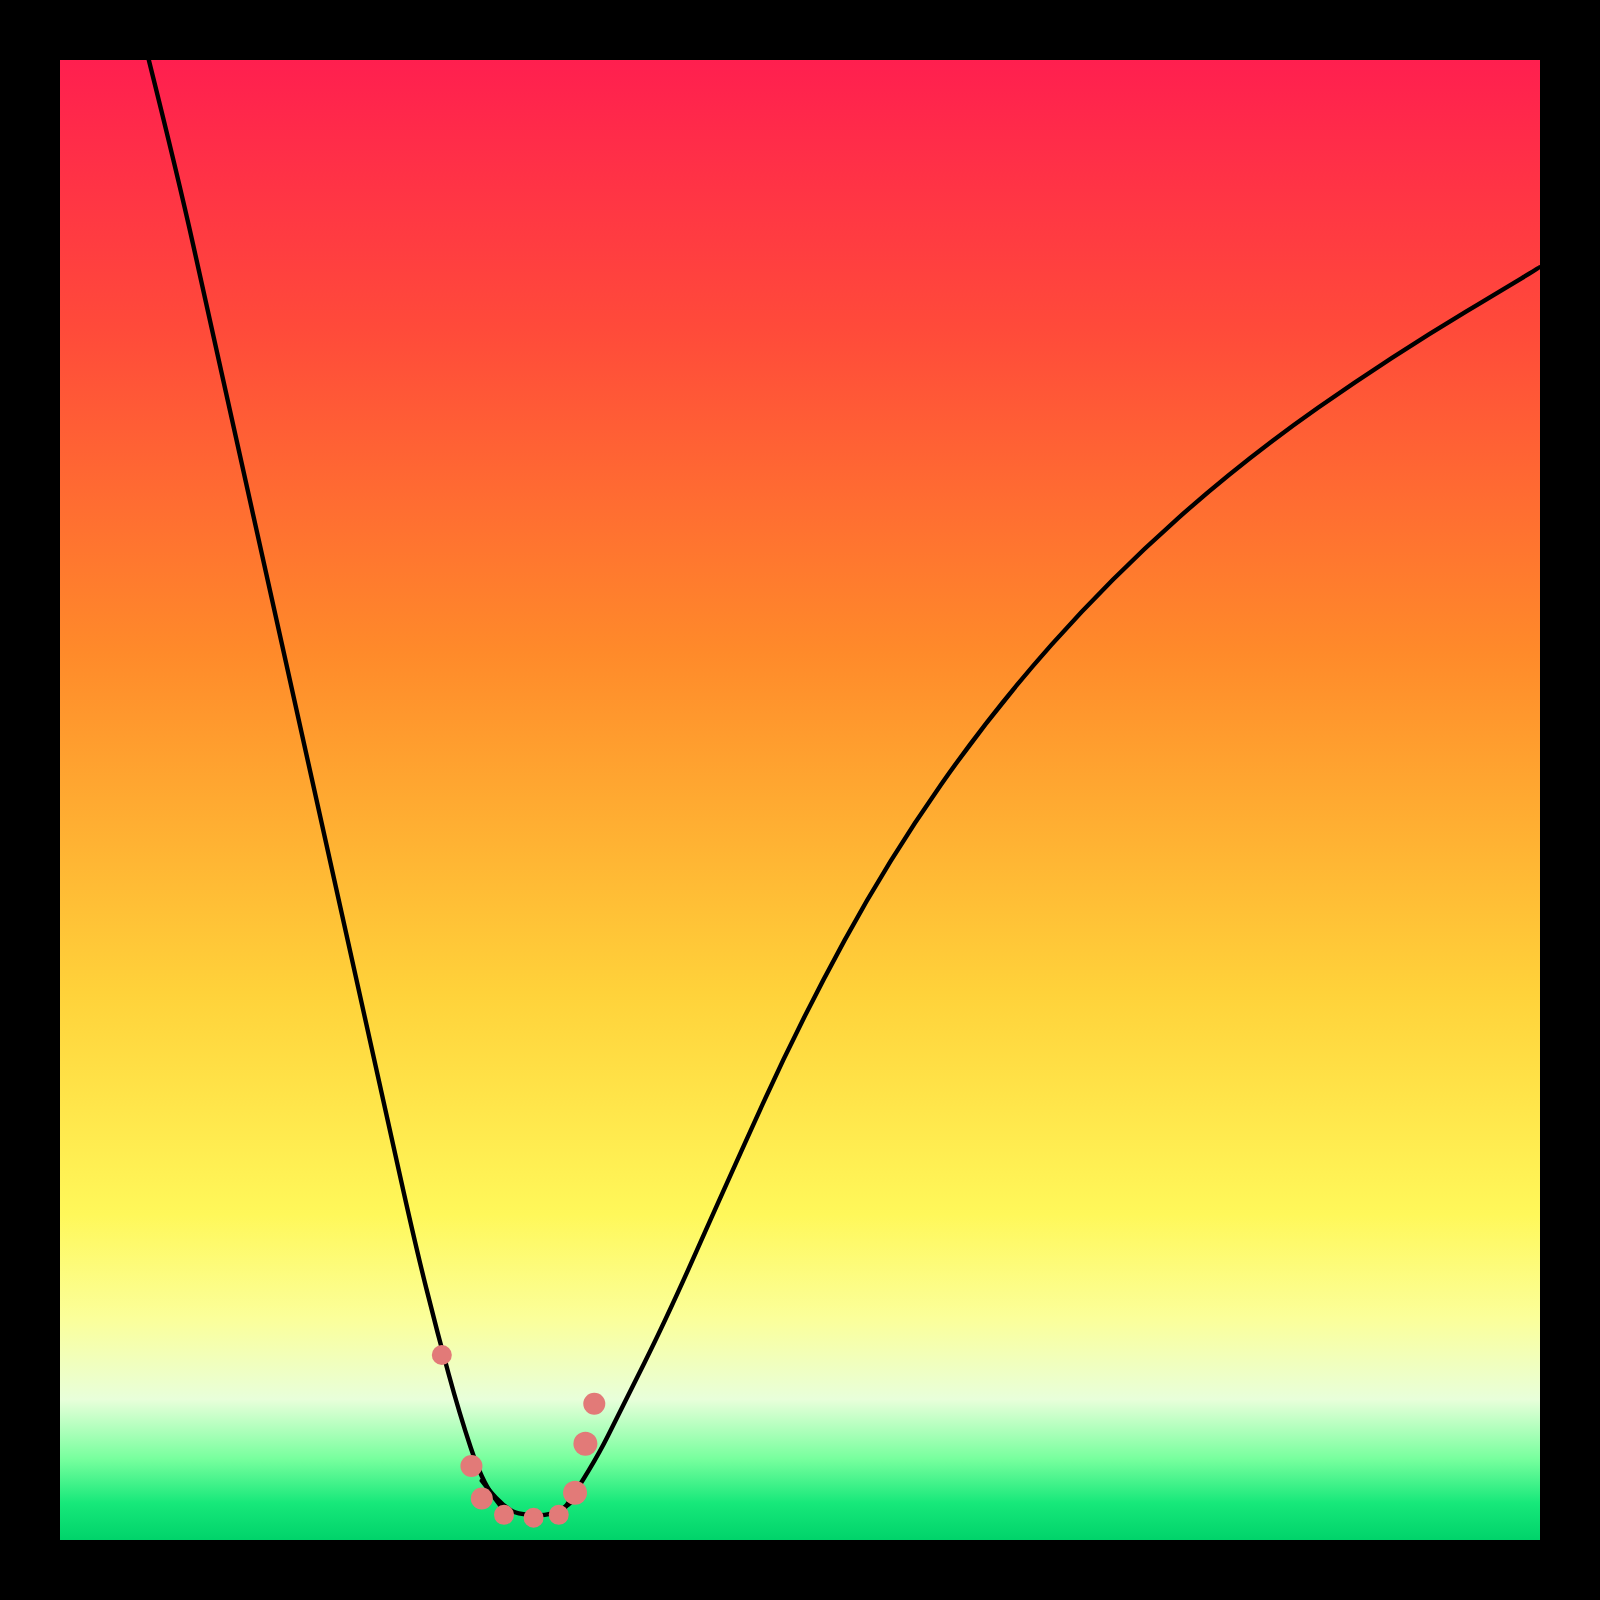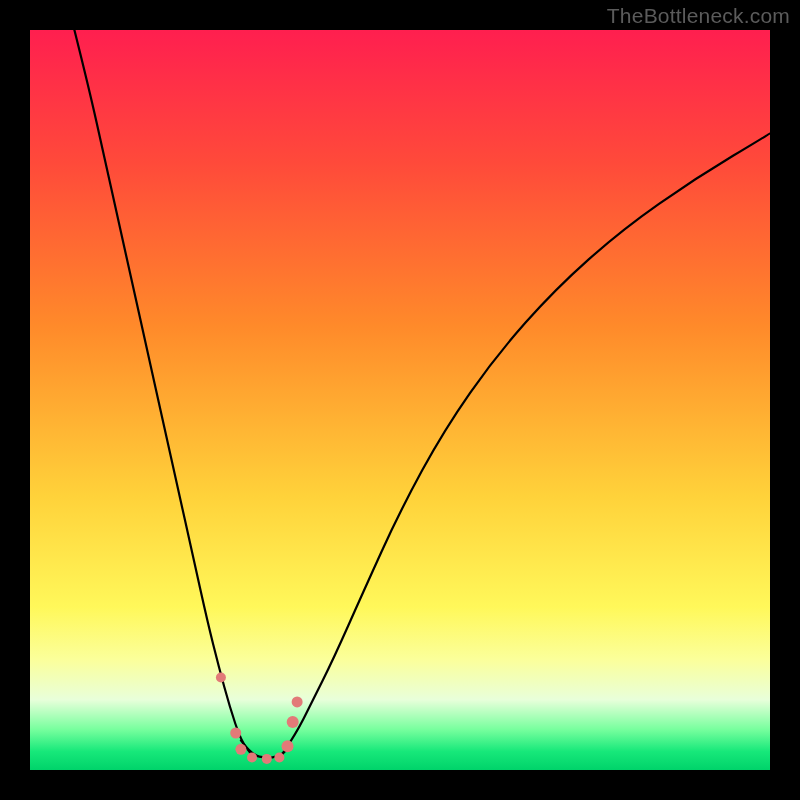--- a/index.html
+++ b/index.html
@@ -37,21 +37,20 @@
     color: #5b5b5b;
     font-size: 21px;
     font-weight: 500;
     letter-spacing: 0.2px;
   }
 </style>
 </head>
 <body>
 
 <div class="frame">
-  <div class="watermark">TheBottleneck.com</div>
 
   <div class="plot">
     <svg viewBox="0 0 740 740">
       <defs>
         <linearGradient id="bg-grad" x1="0" y1="0" x2="0" y2="1">
         <stop offset="0%" stop-color="#ff1f4f"></stop>
             <stop offset="18%" stop-color="#ff4a3a"></stop>
             <stop offset="40%" stop-color="#ff8a2a"></stop>
             <stop offset="63%" stop-color="#ffd23a"></stop>
             <stop offset="78%" stop-color="#fff85a"></stop>

